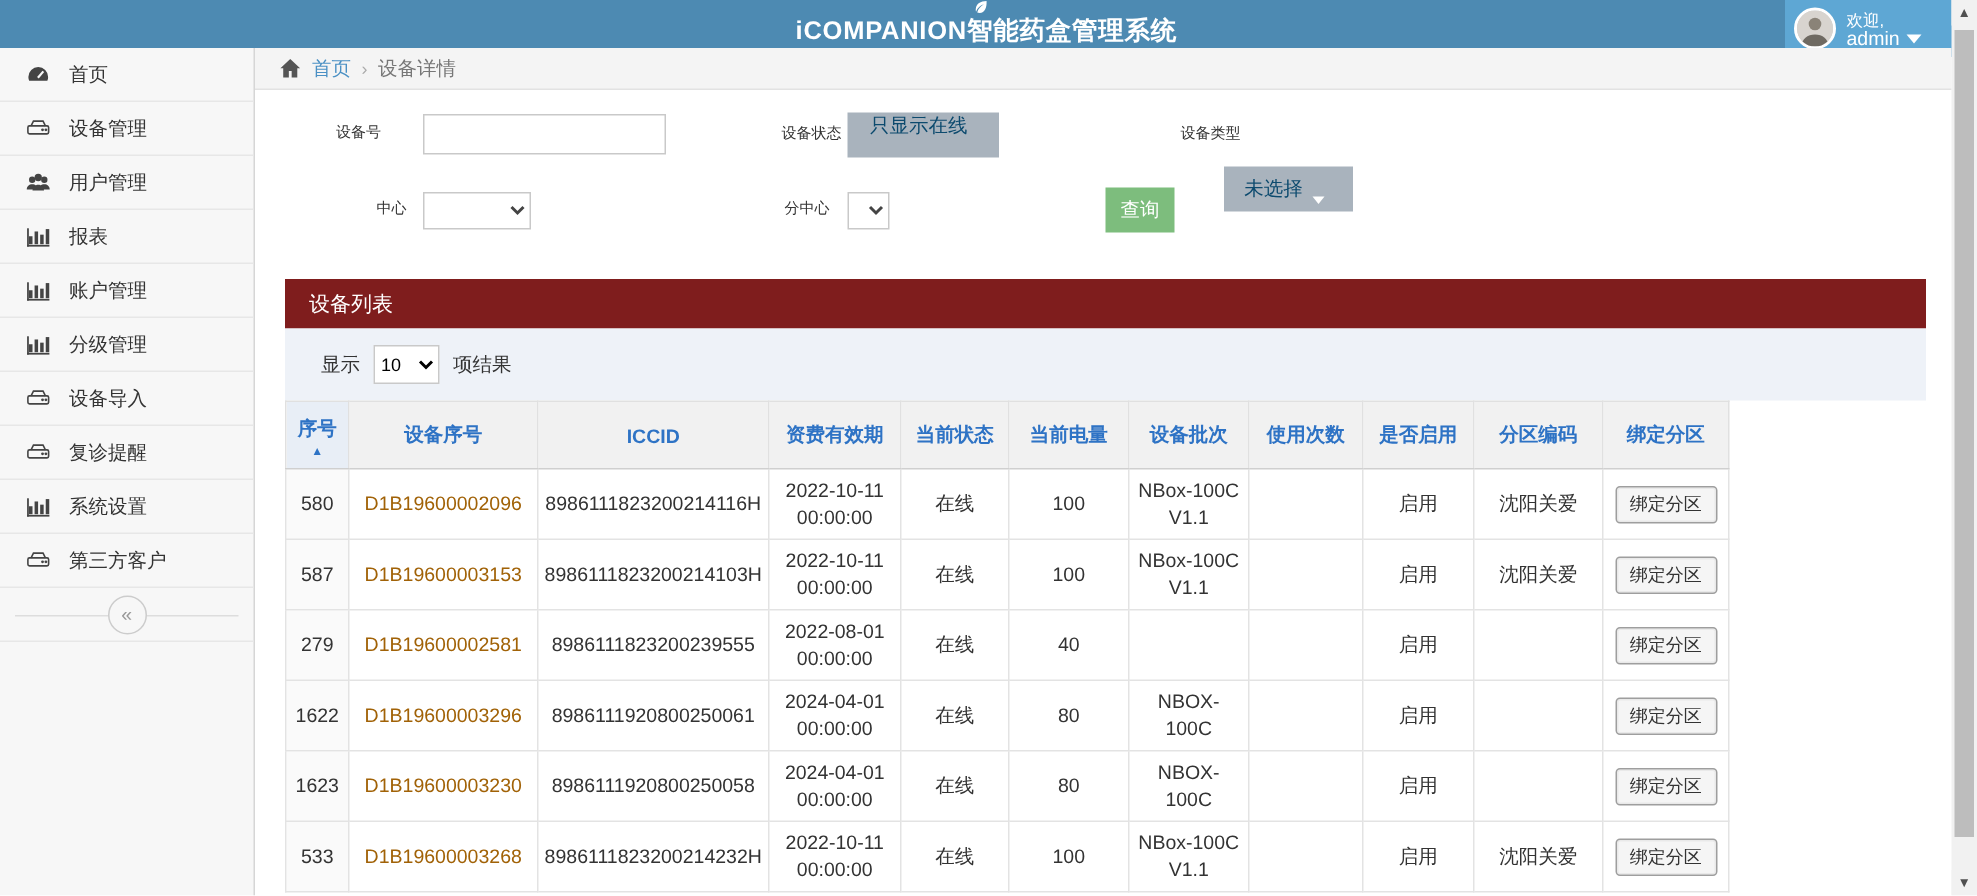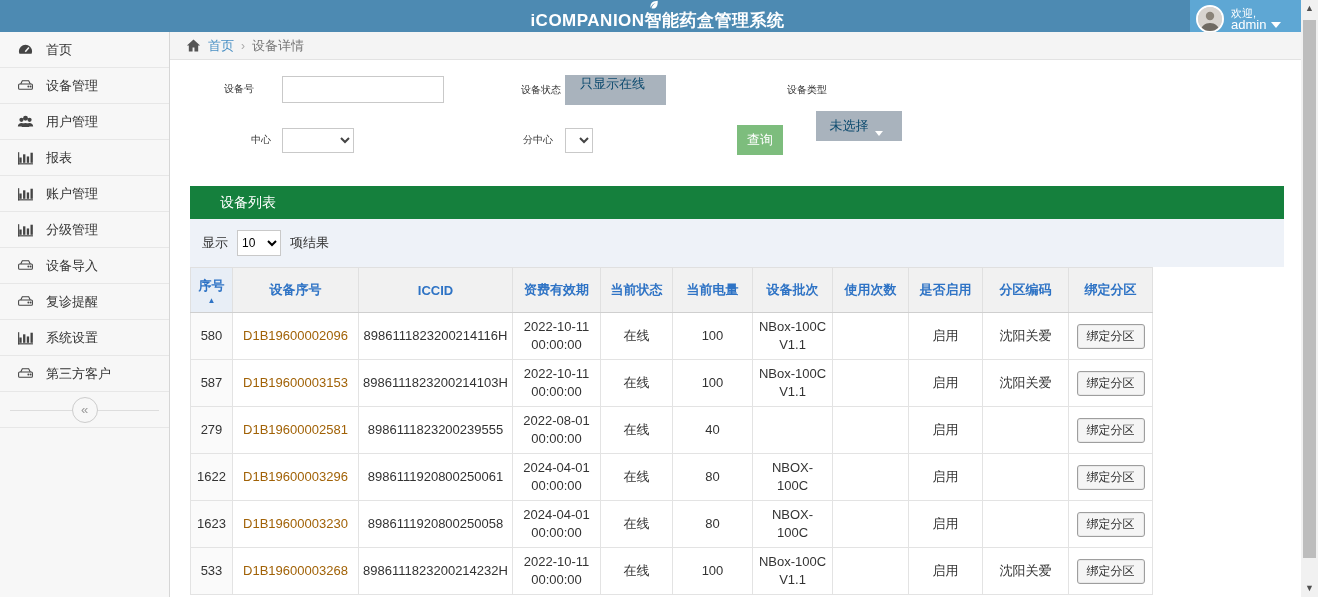--- a/index.html
+++ b/index.html
@@ -80,24 +80,24 @@
   .flt-select { position:absolute; top:68px; height:25px; border:1px solid #c9c9c9; background:#fff;
                 font-size:12px; color:#444; font-family:"Liberation Sans","DejaVu Sans",sans-serif; }
   .search-btn {
     position:absolute; left:567px; top:65px; width:46px; height:30px;
     background:#7dbd7d; color:#fff; border:none; font-size:13px; cursor:pointer;
     font-family:"Liberation Sans","DejaVu Sans",sans-serif;
   }
   
   .panel { position:absolute; left:20px; top:126px; width:1094px; }
   .panel-header {
-    height:33px; background:#15803d; color:#fff; font-size:14px;
-    display:flex; align-items:center; padding-left:30px;
-  }
-  .panel-strip { height:48px; background:#eef2f8; display:flex; align-items:center; padding-left:12px; gap:9px; }
+    height:33px; background:#7f1d1d; color:#fff; font-size:14px;
+    display:flex; align-items:center; padding-left:16px;
+  }
+  .panel-strip { height:48px; background:#eef2f8; display:flex; align-items:center; padding-left:24px; gap:9px; }
   .page-size-select { width:44px; height:26px; border:1px solid #c9c9c9; background:#fff; font-size:12px;
                       font-family:"Liberation Sans","DejaVu Sans",sans-serif; }
   
   table.device-table { border-collapse:collapse; table-layout:fixed; width:962px; background:#fff; }
   .device-table th {
     background:#f1f1f1; color:#2e73c5; font-size:13px; font-weight:bold; height:45px;
     border:1px solid #e0e0e0; border-bottom:1px solid #cfcfcf; text-align:center;
     vertical-align:middle; cursor:pointer; position:relative;
   }
   .device-table th.sorted { background:#e8eef6; }

